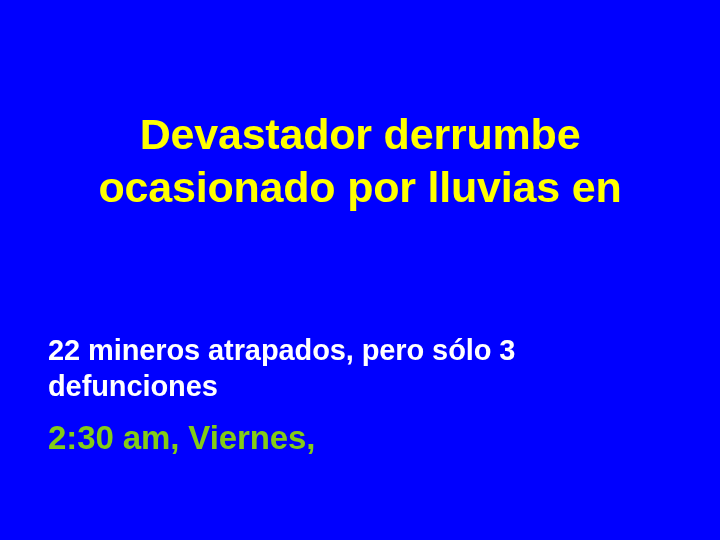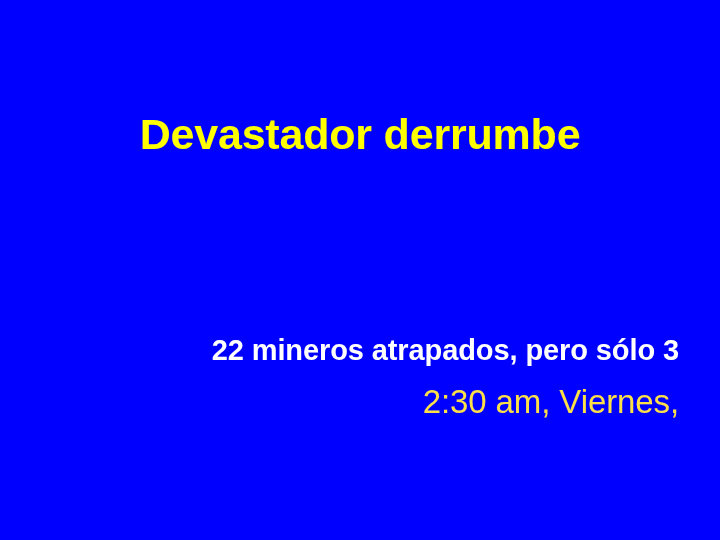--- a/index.html
+++ b/index.html
@@ -38,56 +38,58 @@
     font-weight: bold;
     font-size: 43px;
     line-height: 53px;
     letter-spacing: -0.2px;
     white-space: nowrap;
   }
 
   
   #body-block {
     position: absolute;
-    left: 39px;
+    left: 48px;
     top: 286px;
     width: 640px;
-    text-align: right;
+    text-align: left;
   }
   .body-line-white {
     color: #ffffff;
     font-weight: bold;
     font-size: 29px;
     line-height: 36px;
     letter-spacing: -0.1px;
   }
   .body-line-yellow {
-    color: #fde047;
-    font-weight: normal;
+    color: #84cc16;
+    font-weight: bold;
     font-size: 33px;
     line-height: 41px;
     letter-spacing: -0.1px;
     white-space: nowrap;
   }
   .spacer-small { height: 13px; }
   .spacer-tiny  { height: 9px; }
 </style>
 </head>
 <body>
 
 <div id="slide">
 
   <div id="title-block">
     <div class="title-line">Devastador derrumbe</div>
+    <div class="title-line">ocasionado por lluvias en</div>
   </div>
 
   <div id="body-block">
 
     <div>
       <div class="body-line-white">22 mineros atrapados, pero sólo 3</div>
+      <div class="body-line-white">defunciones</div>
     </div>
 
     <div class="spacer-small"></div>
 
     <div>
       <div class="body-line-yellow">2:30 am, Viernes,</div>
       <div class="spacer-tiny"></div>
     </div>
 
   </div>

